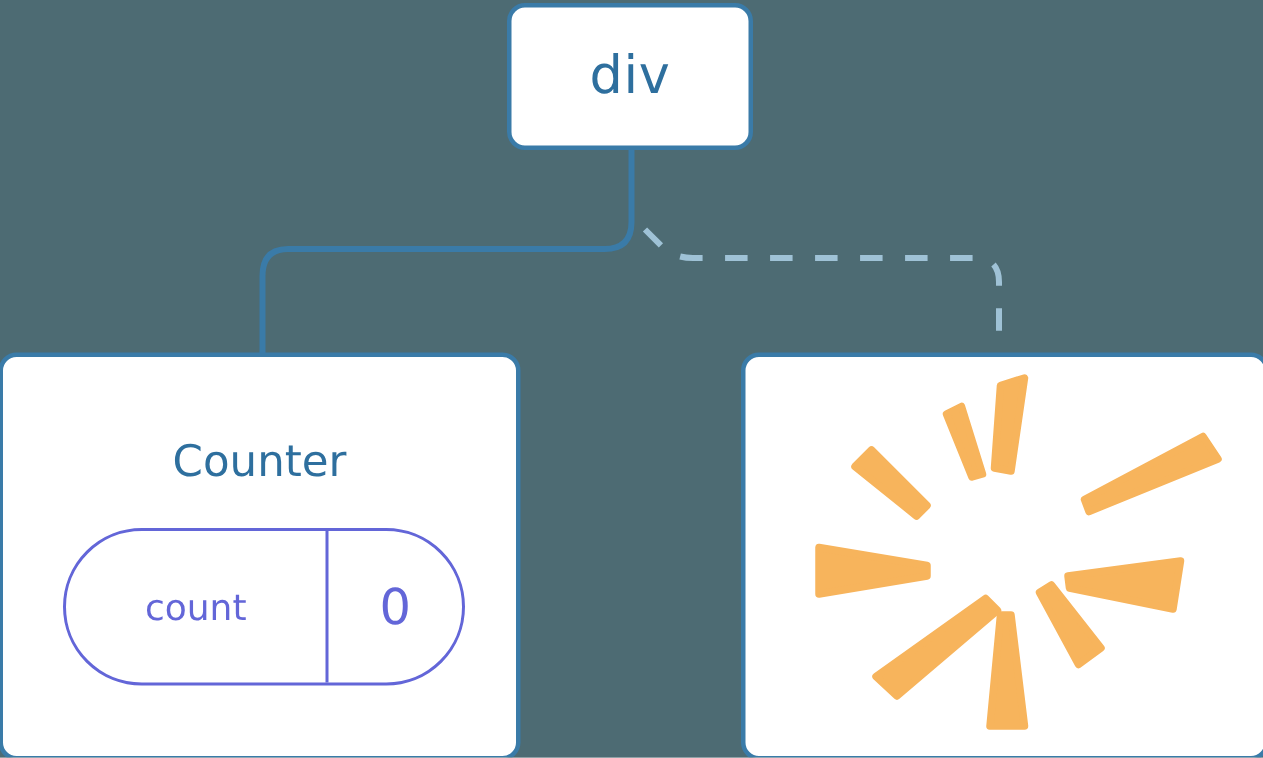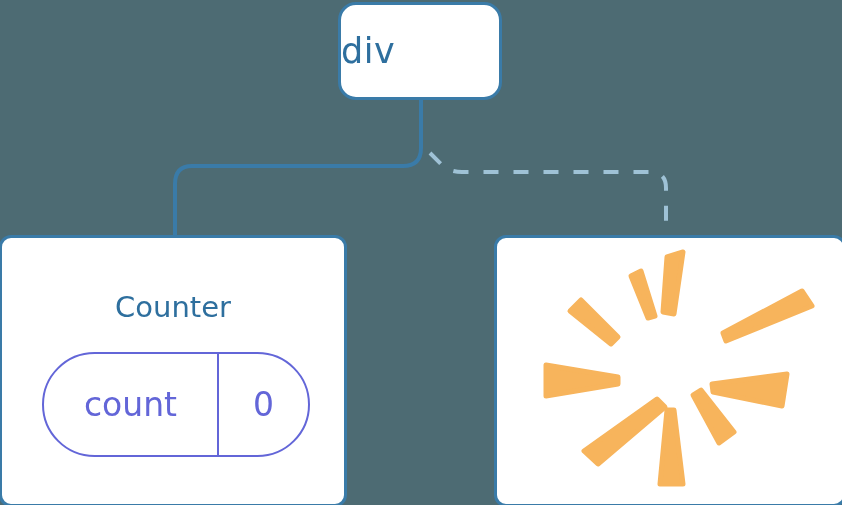--- a/index.html
+++ b/index.html
@@ -35,21 +35,21 @@
     box-sizing: border-box;
   }
   
   #node-div {
     left: 338px;
     top: 2px;
     width: 164px;
     height: 98px;
     display: flex;
     align-items: center;
-    border-radius: 18px;
+    justify-content: center;
   }
   #node-div .node-title {
     font-size: 35px;
     color: #2e6f9e;
     letter-spacing: 0.5px;
   }
   
   #node-counter {
     left: -1px;
     top: 235px;
@@ -77,21 +77,21 @@
     box-sizing: border-box;
     background: #ffffff;
     display: flex;
     align-items: stretch;
   }
   .state-pill .pill-key {
     flex: 0 0 175px;
     display: flex;
     align-items: center;
     justify-content: center;
-    font-size: 33px;
+    font-size: 24px;
     color: #6366d8;
     border-right: 2px solid #6366d8;
     box-sizing: border-box;
   }
   .state-pill .pill-val {
     flex: 1;
     display: flex;
     align-items: center;
     justify-content: center;
     font-size: 33px;

